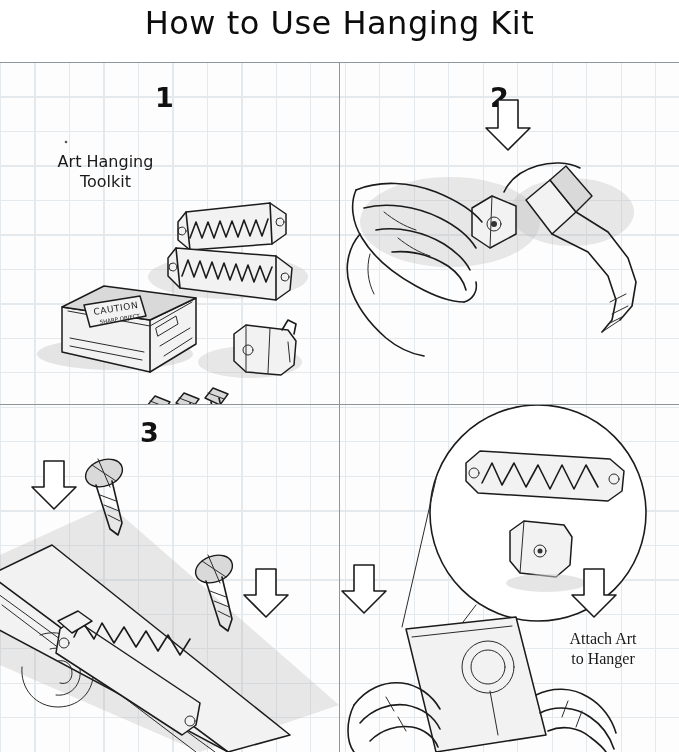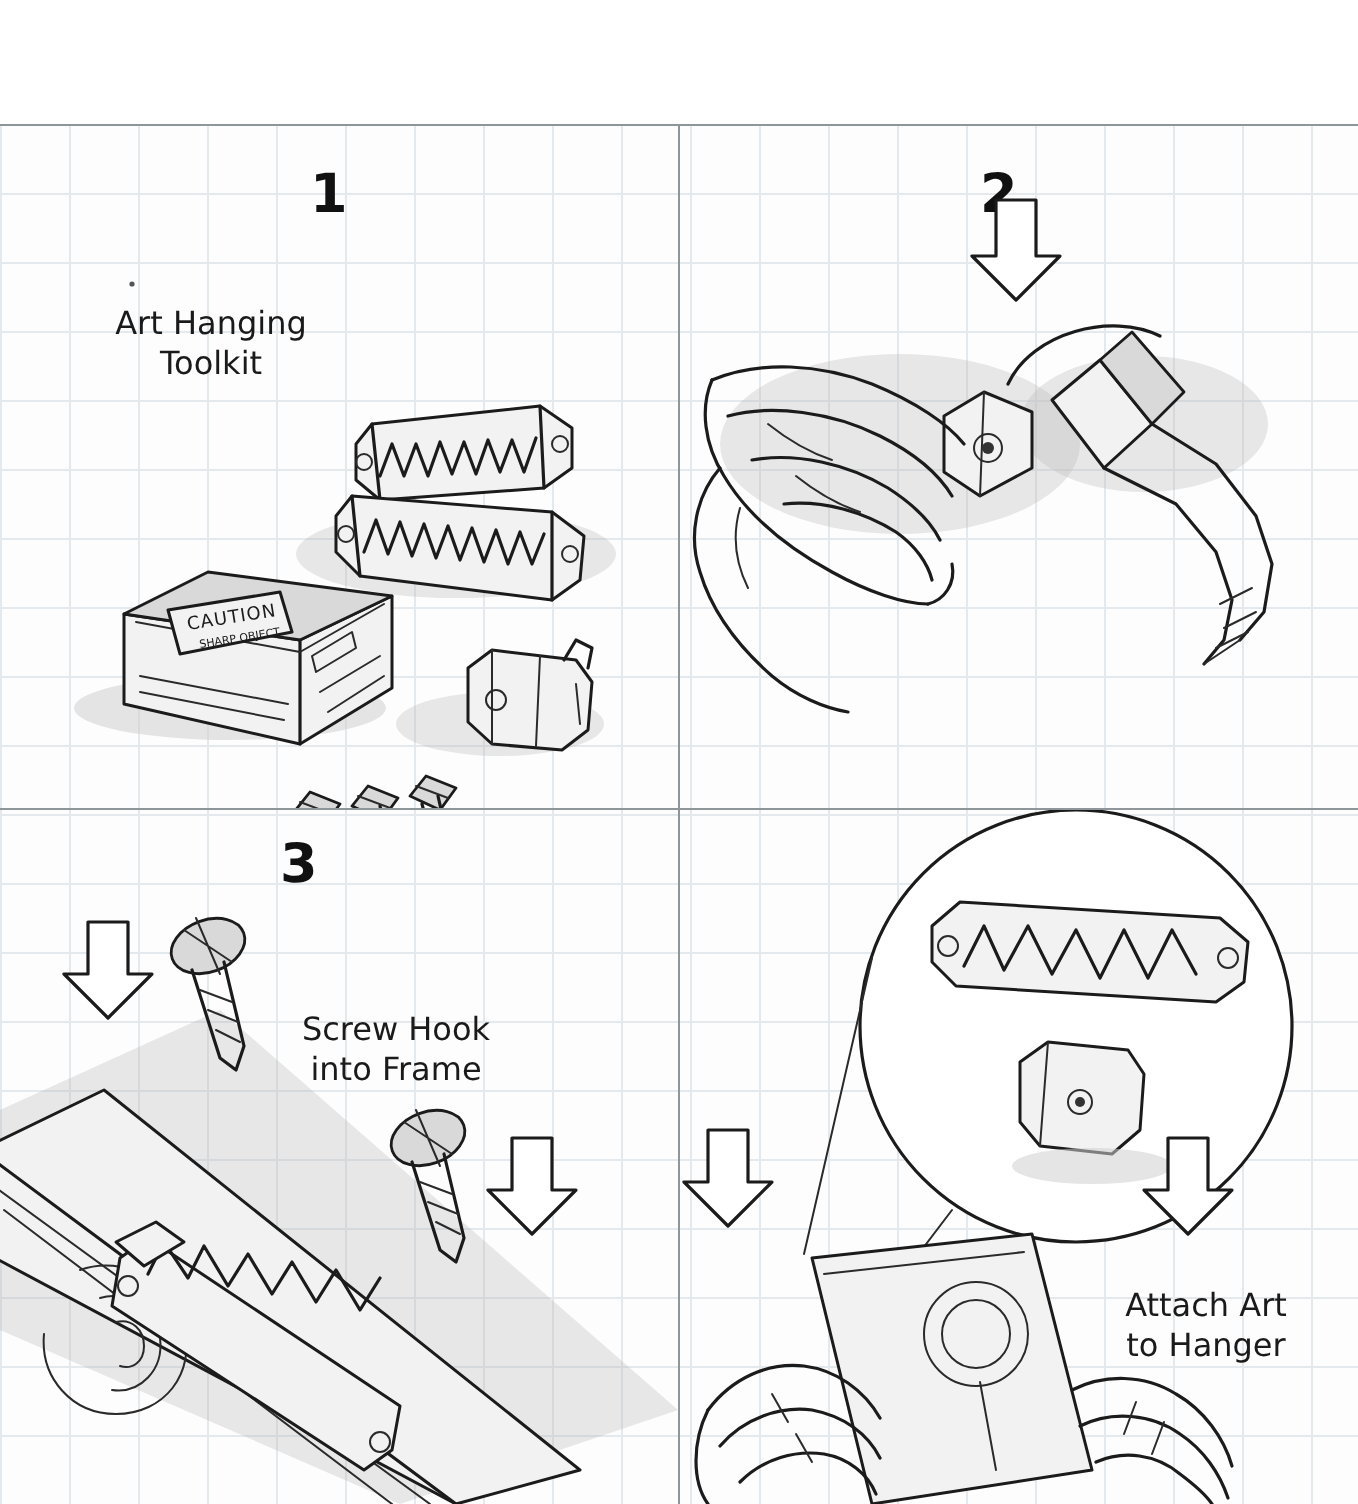--- a/index.html
+++ b/index.html
@@ -137,20 +137,21 @@
     font-family: "DejaVu Sans", sans-serif;
     font-size: 7px;
     fill: #1b1b1b;
   }
 </style>
 </head>
 <body>
 
 <div id="page">
 
+  <div id="title">How to Use Hanging  Kit</div>
 
   <div id="grid-area"></div>
   <div class="panel-top-line"></div>
   <div class="panel-sep-v"></div>
   <div class="panel-sep-h"></div>
 
   <div class="panel" style="top:62px;left:0;width:339px;height:342px;">
     <div class="step-num" style="top:20px;left:155px;">1</div>
     <div class="caption" style="top:90px;left:38px;width:135px;">Art Hanging
 Toolkit</div>
@@ -267,22 +268,20 @@
       </g>
 
       <g>
         <path class="arrow" d="M158 38 L178 38 L178 66 L190 66 L168 88 L146 66 L158 66 Z"></path>
       </g>
     </svg>
   </div>
 
   <div class="panel" style="top:405px;left:0;width:339px;height:347px;">
     <div class="step-num" style="top:12px;left:140px;">3</div>
-    <div class="caption" style="top:100px;left:128px;width:140px;">Screw Hook
-into Frame</div>
 
     <svg width="339" height="347" viewBox="0 0 339 347" style="position:absolute;top:0;left:0;">
 
       <path class="shade-soft" d="M0 150 L110 100 L339 300 L200 347 L0 260 Z"></path>
 
       <g>
         <path class="ink-fill-light" d="M-10 170 L52 140 L290 330 L228 347 L-10 220 Z"></path>
         <path class="ink" d="M-10 170 L228 347"></path>
         <path class="ink-thin" d="M-6 186 L215 347 M2 200 L196 347"></path>
 
@@ -319,21 +318,21 @@
       </g>
 
       <g>
         <path class="arrow" d="M256 164 L276 164 L276 190 L288 190 L266 212 L244 190 L256 190 Z"></path>
       </g>
     </svg>
   </div>
 
   <div class="panel" style="top:405px;left:340px;width:339px;height:347px;">
     <div class="step-num" style="top:12px;left:164px;">4</div>
-    <div class="caption" style="top:238px;left:198px;width:130px;">Attach Art
+    <div class="caption" style="top:224px;left:198px;width:130px;font-family:Liberation Serif, serif;">Attach Art
 to Hanger</div>
 
     <svg width="339" height="347" viewBox="0 0 339 347" style="position:absolute;top:0;left:0;">
 
       <g>
         <circle cx="198" cy="108" r="108" fill="#ffffff" stroke="#1b1b1b" stroke-width="1.6"></circle>
       </g>
 
       <path class="ink-thin" d="M96 74 L62 222"></path>
       <path class="ink-thin" d="M136 200 L98 250"></path>

